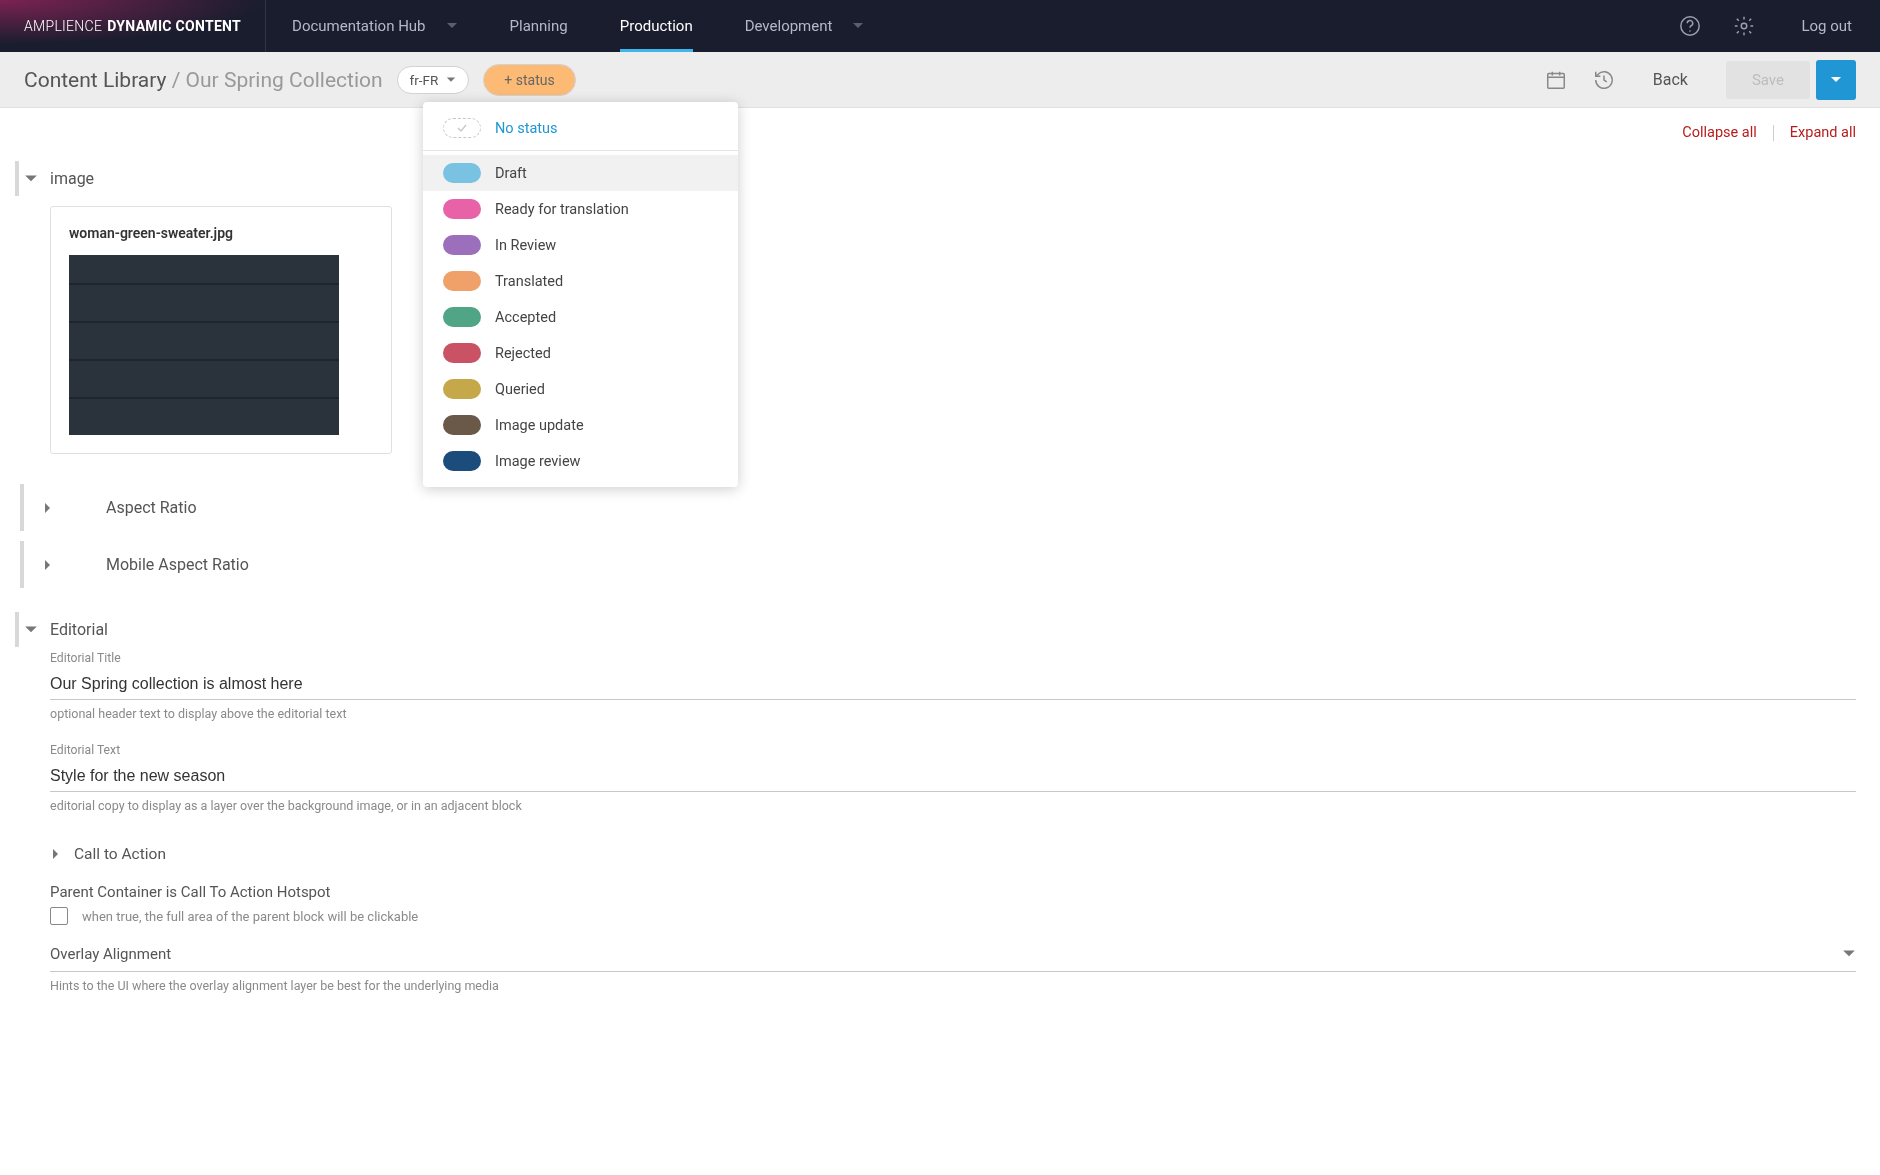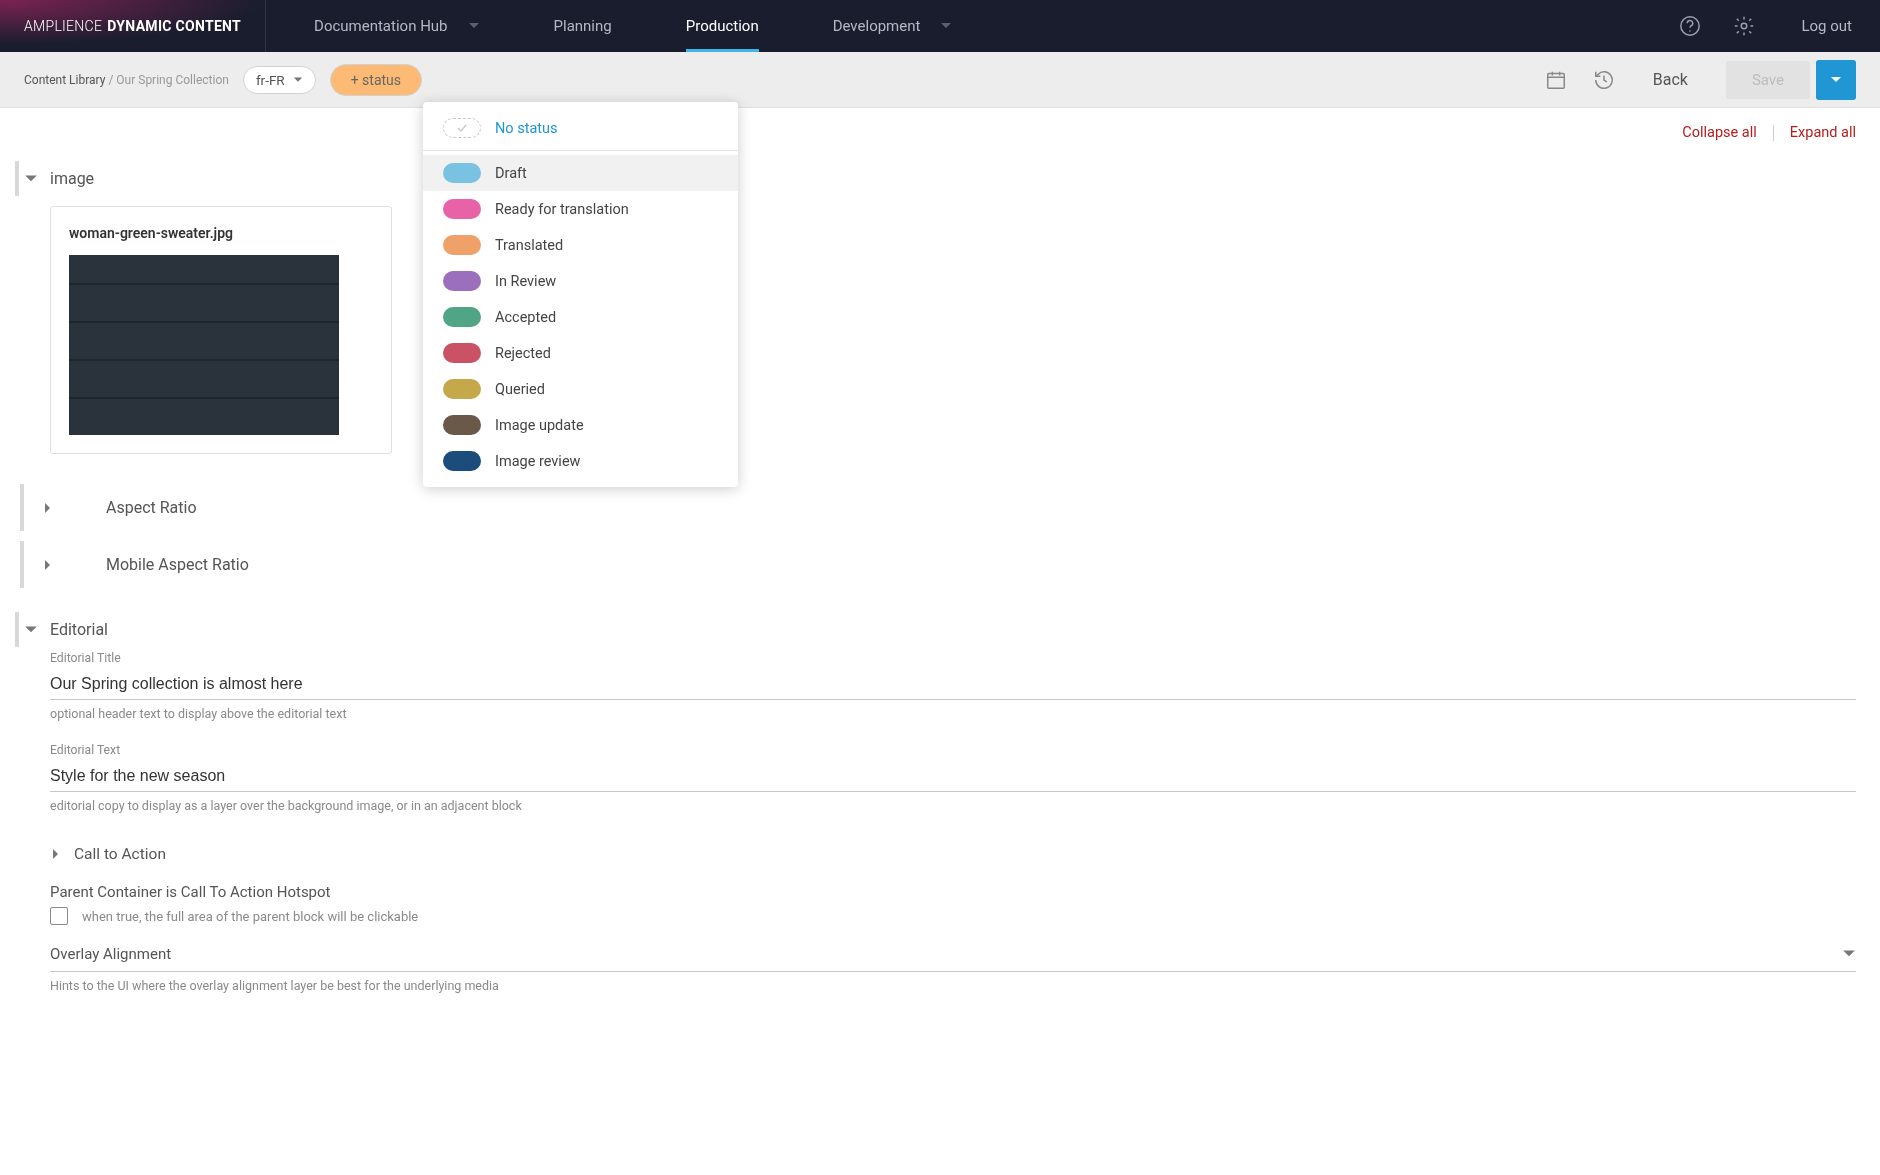--- a/index.html
+++ b/index.html
@@ -1,36 +1,36 @@
 <!DOCTYPE html>
 <html><head>
 <meta charset="utf-8">
 <style>
 * { box-sizing: border-box; margin: 0; padding: 0; }
 body { font-family: -apple-system, BlinkMacSystemFont, "Segoe UI", Roboto, Arial, sans-serif; background: #fff; color: #333; width: 1880px; height: 1175px; overflow: hidden; }
 
 
-.topnav { height: 52px; background: #1a1d2e; display: flex; align-items: center; position: relative; gap: 22px; }
+.topnav { height: 52px; background: #1a1d2e; display: flex; align-items: center; position: relative; }
 .topnav::before { content: ""; position: absolute; left: 0; top: 0; bottom: 0; width: 310px; background: radial-gradient(ellipse at left top, rgba(220,40,120,0.5) 0%, rgba(26,29,46,0) 60%); pointer-events: none; }
 .brand { padding: 0 24px; height: 100%; display: flex; align-items: center; color: #fff; font-size: 14px; letter-spacing: 0.3px; border-right: 1px solid rgba(255,255,255,0.1); position: relative; z-index: 1; }
 .brand .thin { font-weight: 300; }
 .brand .bold { font-weight: 700; margin-left: 5px; }
 .nav-item-wrap { display: flex; align-items: center; height: 100%; padding: 0 26px; cursor: pointer; position: relative; }
 .nav-item { color: #b5b8c4; font-size: 15px; }
 .nav-item-wrap.active .nav-item { color: #fff; }
 .nav-item-wrap.active::after { content: ""; position: absolute; left: 26px; right: 26px; bottom: 0; height: 3px; background: #3fb5ec; }
 .nav-chevron { margin-left: 20px; opacity: 0.5; }
 .topnav .spacer { flex: 1; }
 .topnav .right { display: flex; align-items: center; gap: 20px; padding-right: 28px; }
 .topnav .icon-btn { width: 34px; height: 34px; display: flex; align-items: center; justify-content: center; cursor: pointer; color: #9aa0b0; }
 .topnav .logout { color: #b5b8c4; font-size: 15px; cursor: pointer; margin-left: 20px; }
 
 
 .subheader { height: 56px; background: #ededed; border-bottom: 1px solid #e0e0e0; display: flex; align-items: center; padding: 0 24px; position: relative; }
-.breadcrumb { color: #555; font-size: 12px; }
+.breadcrumb { color: #555; font-size: 21px; }
 .breadcrumb .cur { color: #999; }
 .locale-pill { background: #fff; border: 1px solid #d2d2d2; border-radius: 16px; padding: 5px 12px; margin-left: 14px; display: flex; align-items: center; font-size: 13.5px; color: #555; cursor: pointer; }
 .status-pill { background: #fdba74; border: 1px solid #d2d2d2; border-radius: 18px; padding: 7px 20px; margin-left: 14px; font-size: 14px; color: #666; cursor: pointer; position: relative; }
 .subheader .spacer { flex: 1; }
 .subheader .icon-btn { width: 34px; height: 34px; display: flex; align-items: center; justify-content: center; cursor: pointer; color: #888; margin-right: 14px; }
 .back-btn { color: #555; font-size: 16px; margin-right: 20px; cursor: pointer; padding: 8px 18px; }
 .save-btn { background: #e2e2e2; color: #bdbdbd; padding: 10px 26px; font-size: 15px; border-radius: 3px; cursor: not-allowed; }
 .save-caret { width: 40px; height: 40px; background: #2196d4; display: flex; align-items: center; justify-content: center; border-radius: 3px; margin-left: 6px; cursor: pointer; }
 
 
@@ -181,26 +181,26 @@
   <div class="sep"></div>
   <div class="row highlight">
     <span class="swatch" style="background:#7ac2e2"></span>
     <span>Draft</span>
   </div>
   <div class="row">
     <span class="swatch" style="background:#e862a7"></span>
     <span>Ready for translation</span>
   </div>
   <div class="row">
+    <span class="swatch" style="background:#9c6fbd"></span>
+    <span>In Review</span>
+  </div>
+  <div class="row">
     <span class="swatch" style="background:#f0a16a"></span>
     <span>Translated</span>
-  </div>
-  <div class="row">
-    <span class="swatch" style="background:#9c6fbd"></span>
-    <span>In Review</span>
   </div>
   <div class="row">
     <span class="swatch" style="background:#4fa585"></span>
     <span>Accepted</span>
   </div>
   <div class="row">
     <span class="swatch" style="background:#c95364"></span>
     <span>Rejected</span>
   </div>
   <div class="row">

